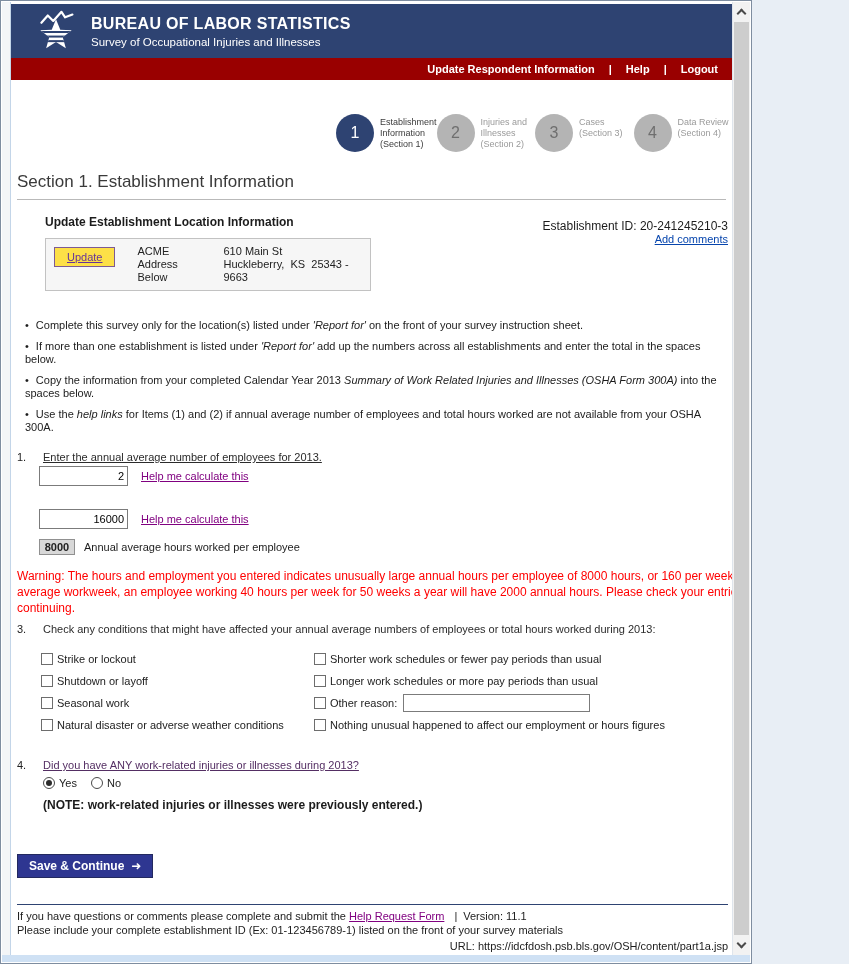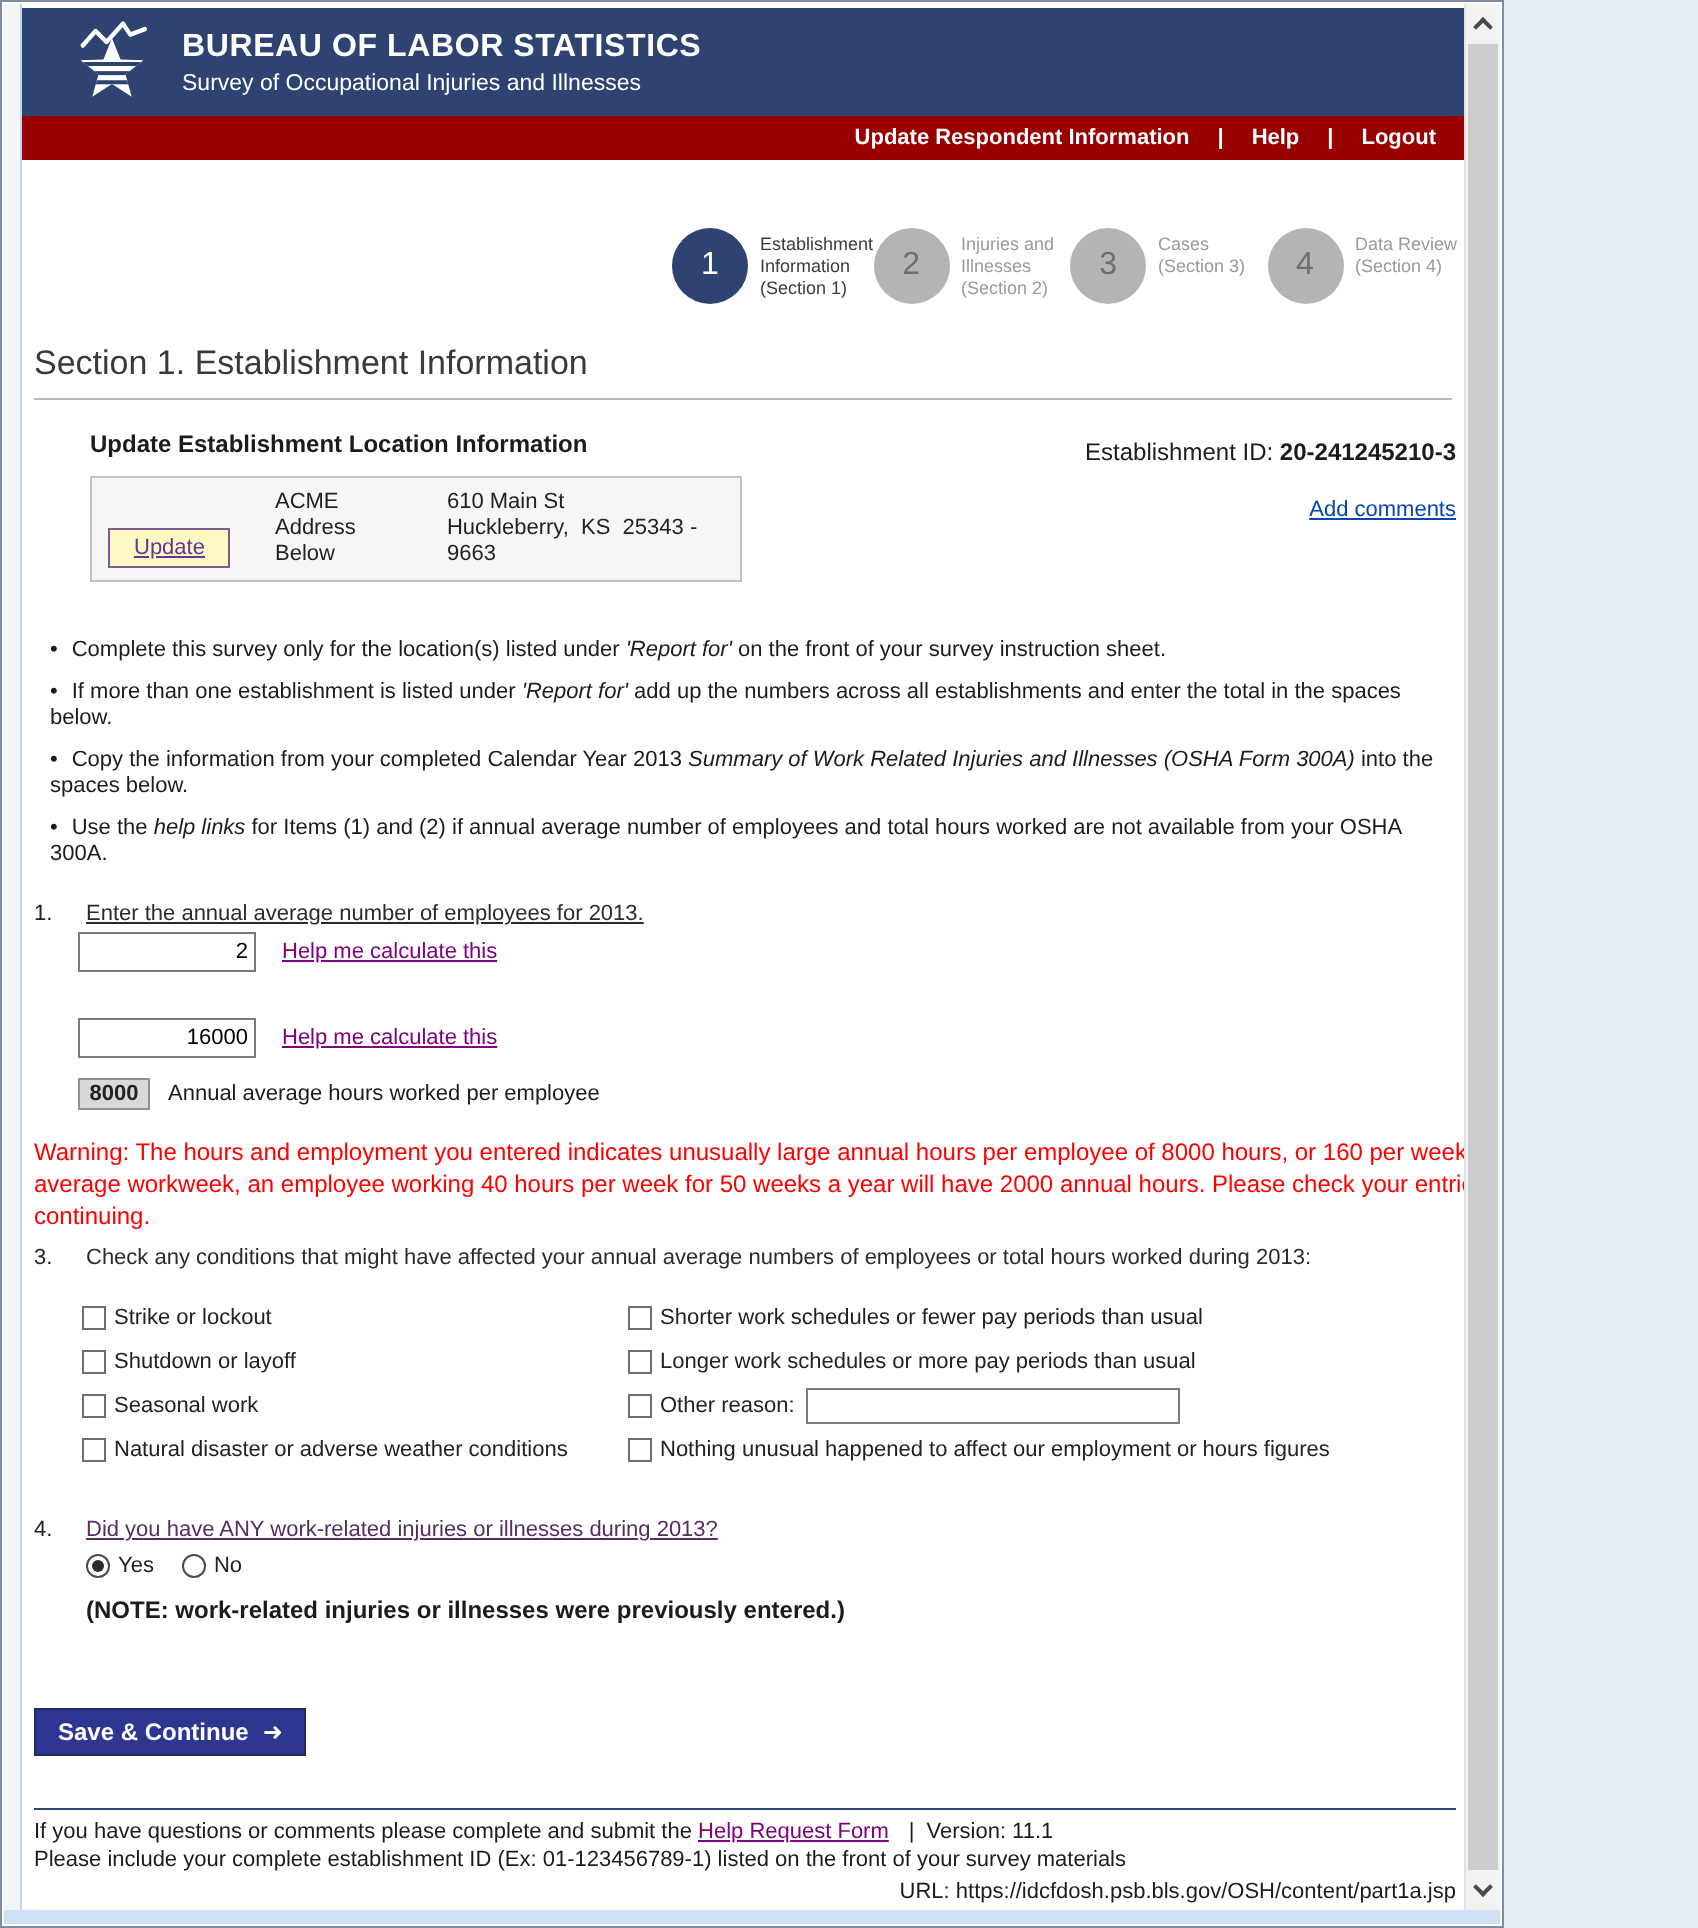--- a/index.html
+++ b/index.html
@@ -39,28 +39,28 @@
   .step-label { font-size:9px; color:#9a9a9a; margin:3px 0 0 6px; line-height:11px; }
   .step-label.active { color:#3c3c3c; }
 
   .title-wrap { margin:20px 6px 0 6px; border-bottom:1px solid #b9b9b9; padding-bottom:7px; }
   .section-title { font-size:17px; font-weight:normal; color:#3a3a3a; }
 
   
   .estab-row { display:flex; justify-content:space-between; margin:15px 4px 0 22px;padding-left:12px; }
   .box-title { font-size:12px; font-weight:bold; color:#1c1c1c; }
   .estab-box { margin-top:9px; width:326px; border:1px solid #c2c2c2; background:#f6f6f6; padding:6px 8px; display:flex; align-items:flex-start; }
-  .update-btn { font-family:inherit; font-size:11px; color:#663399; text-decoration:underline; background:#fef9c3; border:1px solid #7d5a93; padding:3px 12px; cursor:pointer; margin-top:19px; }
+  .update-btn { font-family:inherit; font-size:11px; color:#663399; text-decoration:underline; background:#fde047; border:1px solid #7d5a93; padding:3px 12px; cursor:pointer; margin-top:2px; }
   .estab-name { margin-left:22px; width:78px; line-height:13px; }
   .estab-addr { margin-left:8px; line-height:13px; }
   .estab-addr div { white-space:pre; }
   .estab-right { text-align:right; padding-top:4px; }
   .estab-id { font-size:12px; color:#1c1c1c; }
-  .estab-id b { font-weight:bold; }
-  .link-blue { color:#0645ad; text-decoration:underline; cursor:pointer; display:inline-block; margin-top:16px; font-size:11px; }
+  .estab-id b { font-weight:normal; }
+  .link-blue { color:#0645ad; text-decoration:underline; cursor:pointer; display:inline-block; margin-top:0; font-size:11px; }
 
   
   .bullets { list-style:none; margin:28px 0 0 14px; }
   .bullet { margin-bottom:8px; line-height:13px; color:#1c1c1c; }
   .dot { margin-right:7px; }
   .it { font-style:italic; }
 
   
   .item { margin-left:6px; }
   .item-num { display:inline-block; width:14px; }

